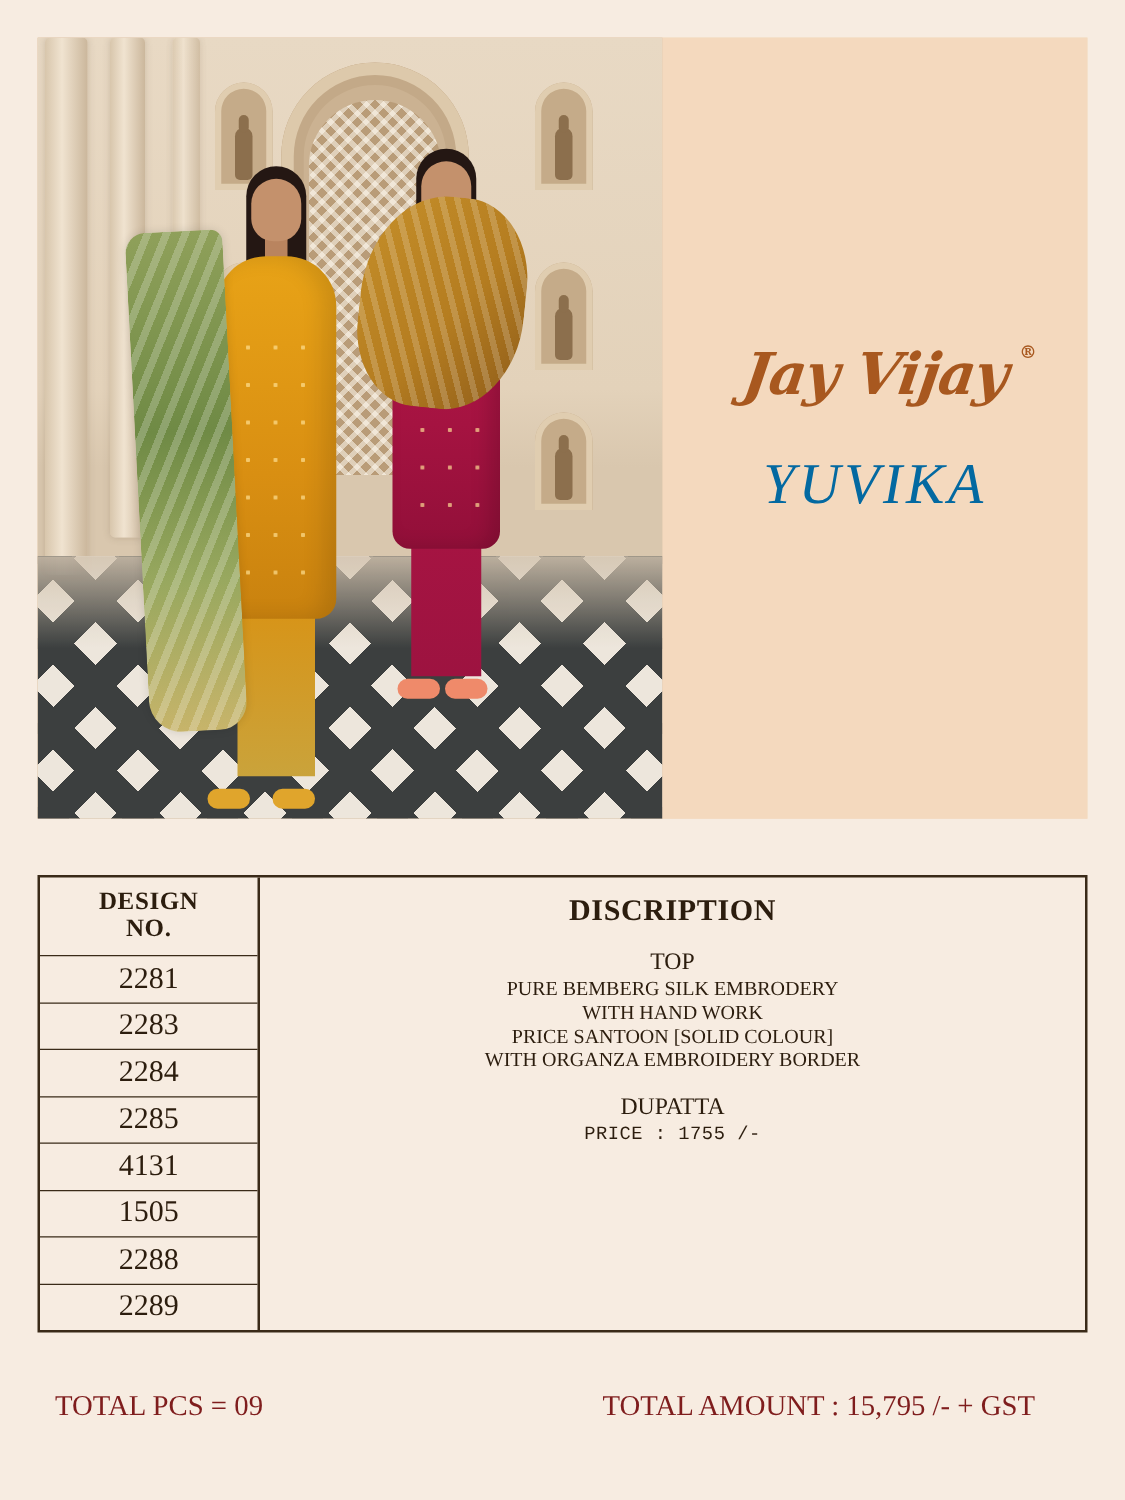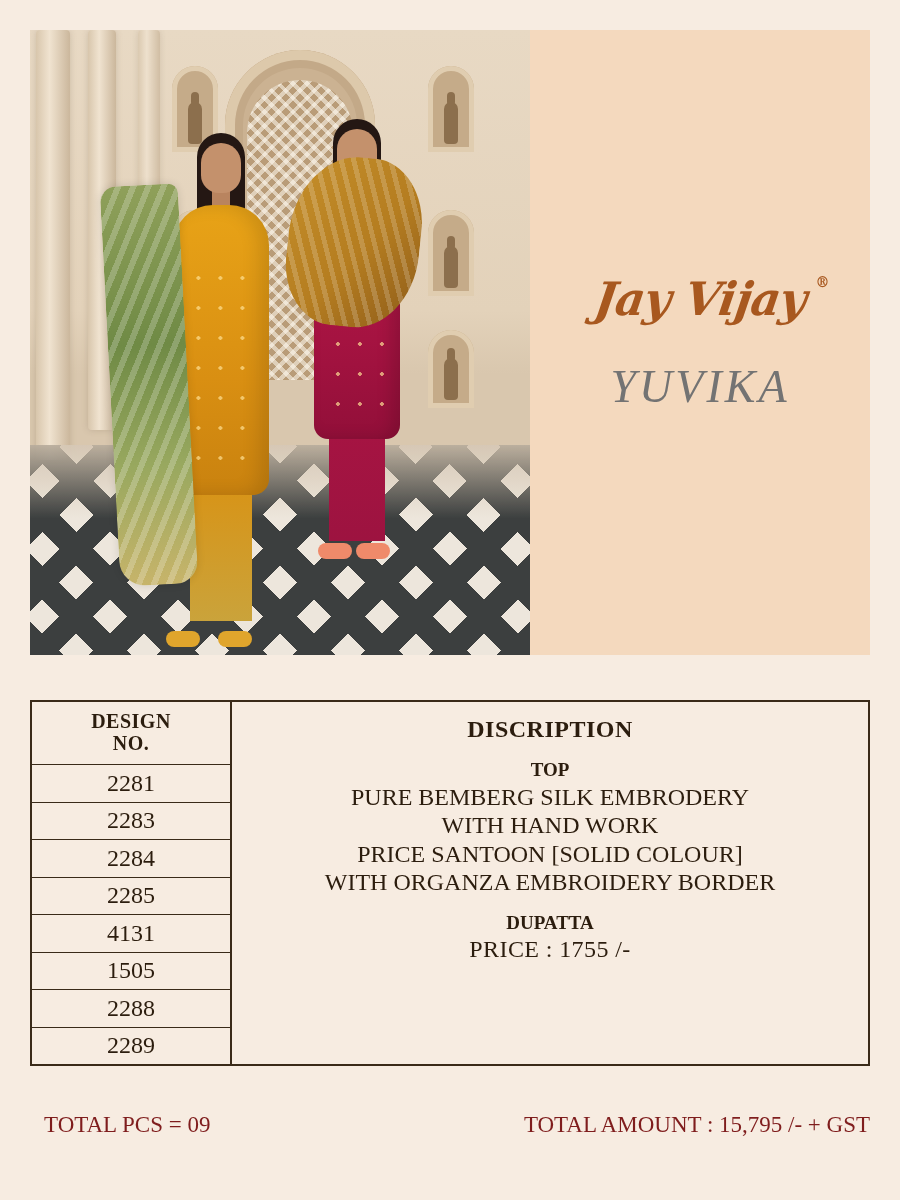--- a/index.html
+++ b/index.html
@@ -276,35 +276,35 @@
     right: -20px;
     font-size: 14px;
     font-style: normal;
     transform: skewX(8deg);
   }
   .series-title {
     font-family: "Liberation Serif", serif;
     font-style: italic;
     font-size: 46px;
     letter-spacing: 3px;
-    color: #737373;
+    color: #0369a1;
   }
 
   
   .info-block {
     position: absolute;
     left: 30px;
     top: 700px;
     width: 840px;
     border: 2px solid #3a2a18;
     box-sizing: border-box;
     display: flex;
   }
   .col-design {
-    width: 200px;
+    width: 176px;
     border-right: 2px solid #3a2a18;
     box-sizing: border-box;
   }
   .col-design .head {
     height: 62px;
     display: flex;
     flex-direction: column;
     align-items: center;
     justify-content: center;
     font-weight: bold;
@@ -333,51 +333,52 @@
     color: #2c1d0e;
   }
   .desc-title {
     font-size: 24px;
     font-weight: bold;
     letter-spacing: .5px;
     margin: 6px 0 14px;
   }
   .sec-label {
     font-size: 19px;
-    font-weight: bold;
+    font-weight: normal;
     margin: 16px 0 2px;
   }
   .sec-text {
-    font-size: 24px;
+    font-size: 16px;
     line-height: 1.18;
   }
   .price-line {
-    font-size: 24px;
+    font-size: 15px;
     letter-spacing: .4px;
+    font-family: Liberation Mono, monospace;
   }
 
   
   .footer {
     position: absolute;
     left: 30px;
     top: 1112px;
     width: 840px;
     display: flex;
     align-items: center;
     color: #7f1d1d;
     font-size: 23px;
   }
   .footer .total-pcs {
     width: 400px;
     padding-left: 14px;
     box-sizing: border-box;
   }
   .footer .total-amt {
     flex: 1;
-    text-align: right;
+    text-align: center;
     padding-left: 10px;
   }
 </style>
 </head>
 <body>
 
 <div class="page">
 
   <div class="banner">
 

